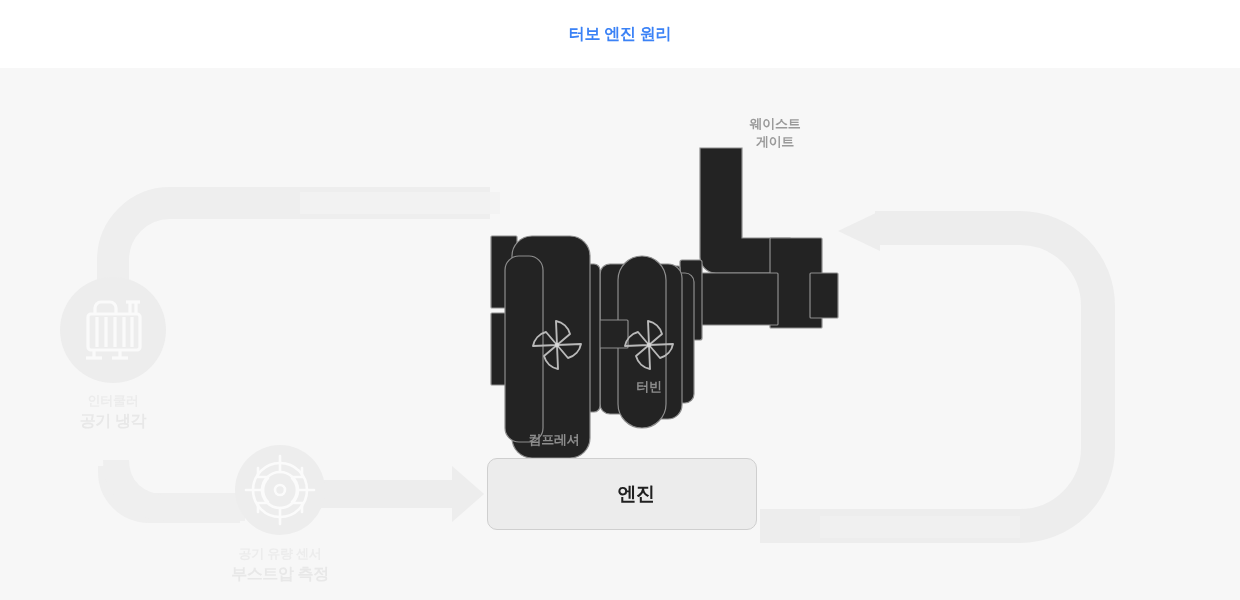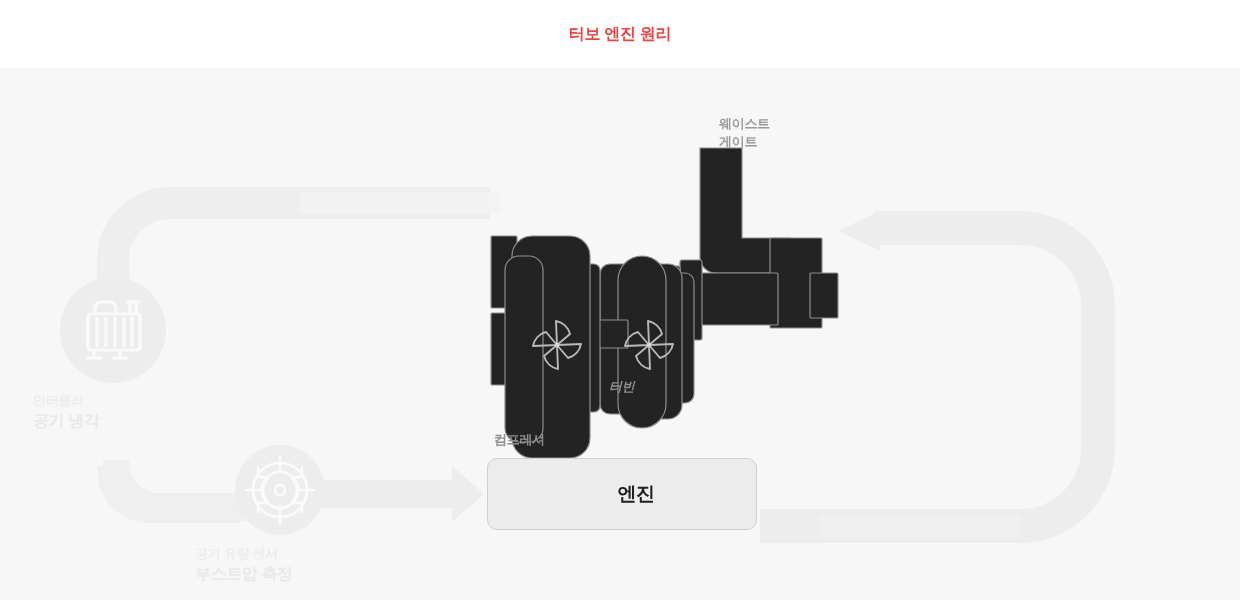--- a/index.html
+++ b/index.html
@@ -27,21 +27,21 @@
     height: 68px;
     background: #ffffff;
     display: flex;
     align-items: center;
     justify-content: center;
     box-sizing: border-box;
   }
   .header-title {
     font-size: 16px;
     font-weight: 700;
-    color: #ef4444;
+    color: #3b82f6;
     letter-spacing: -0.3px;
     line-height: 1;
   }
   
   .canvas {
     position: absolute;
     left: 0;
     top: 68px;
     width: 1240px;
     height: 532px;
@@ -49,21 +49,21 @@
     overflow: hidden;
   }
   .canvas svg {
     position: absolute;
     left: 0;
     top: 0;
     display: block;
   }
   .lbl {
     position: absolute;
-    text-align: left;
+    text-align: center;
     line-height: 1.22;
     white-space: nowrap;
     pointer-events: none;
   }
   .lbl-part {
     font-size: 13px;
     font-weight: 700;
     color: #8d8d8d;
     letter-spacing: -0.3px;
   }
@@ -229,21 +229,21 @@
         <path d="M 0 0 L -1 -24 A 18 18 0 0 1 13 -11 Z"></path>
         <path d="M 0 0 L 24 -1 A 18 18 0 0 1 11 13 Z"></path>
         <path d="M 0 0 L 1 24 A 18 18 0 0 1 -13 11 Z"></path>
         <path d="M 0 0 L -24 1 A 18 18 0 0 1 -11 -13 Z"></path>
         <circle cx="0" cy="0" r="2.2" fill="#d6d6d6" stroke="none"></circle>
       </g>
     </svg>
 
     <div class="lbl lbl-part" style="left:494px; top:341px; width:120px;margin-top:23px;">컴프레셔</div>
 
-    <div class="lbl lbl-part" style="left:609px; top:311px; width:80px;font-style:italic;">터빈</div>
+    <div class="lbl lbl-part" style="left:609px; top:311px; width:80px;">터빈</div>
 
     <div class="lbl lbl-wastegate" style="left:719px; top:47px; width:112px;">
       <div>웨이스트</div>
       <div>게이트</div>
     </div>
 
     <div class="engine-box">
       <span class="engine-label">엔진</span>
     </div>
 

